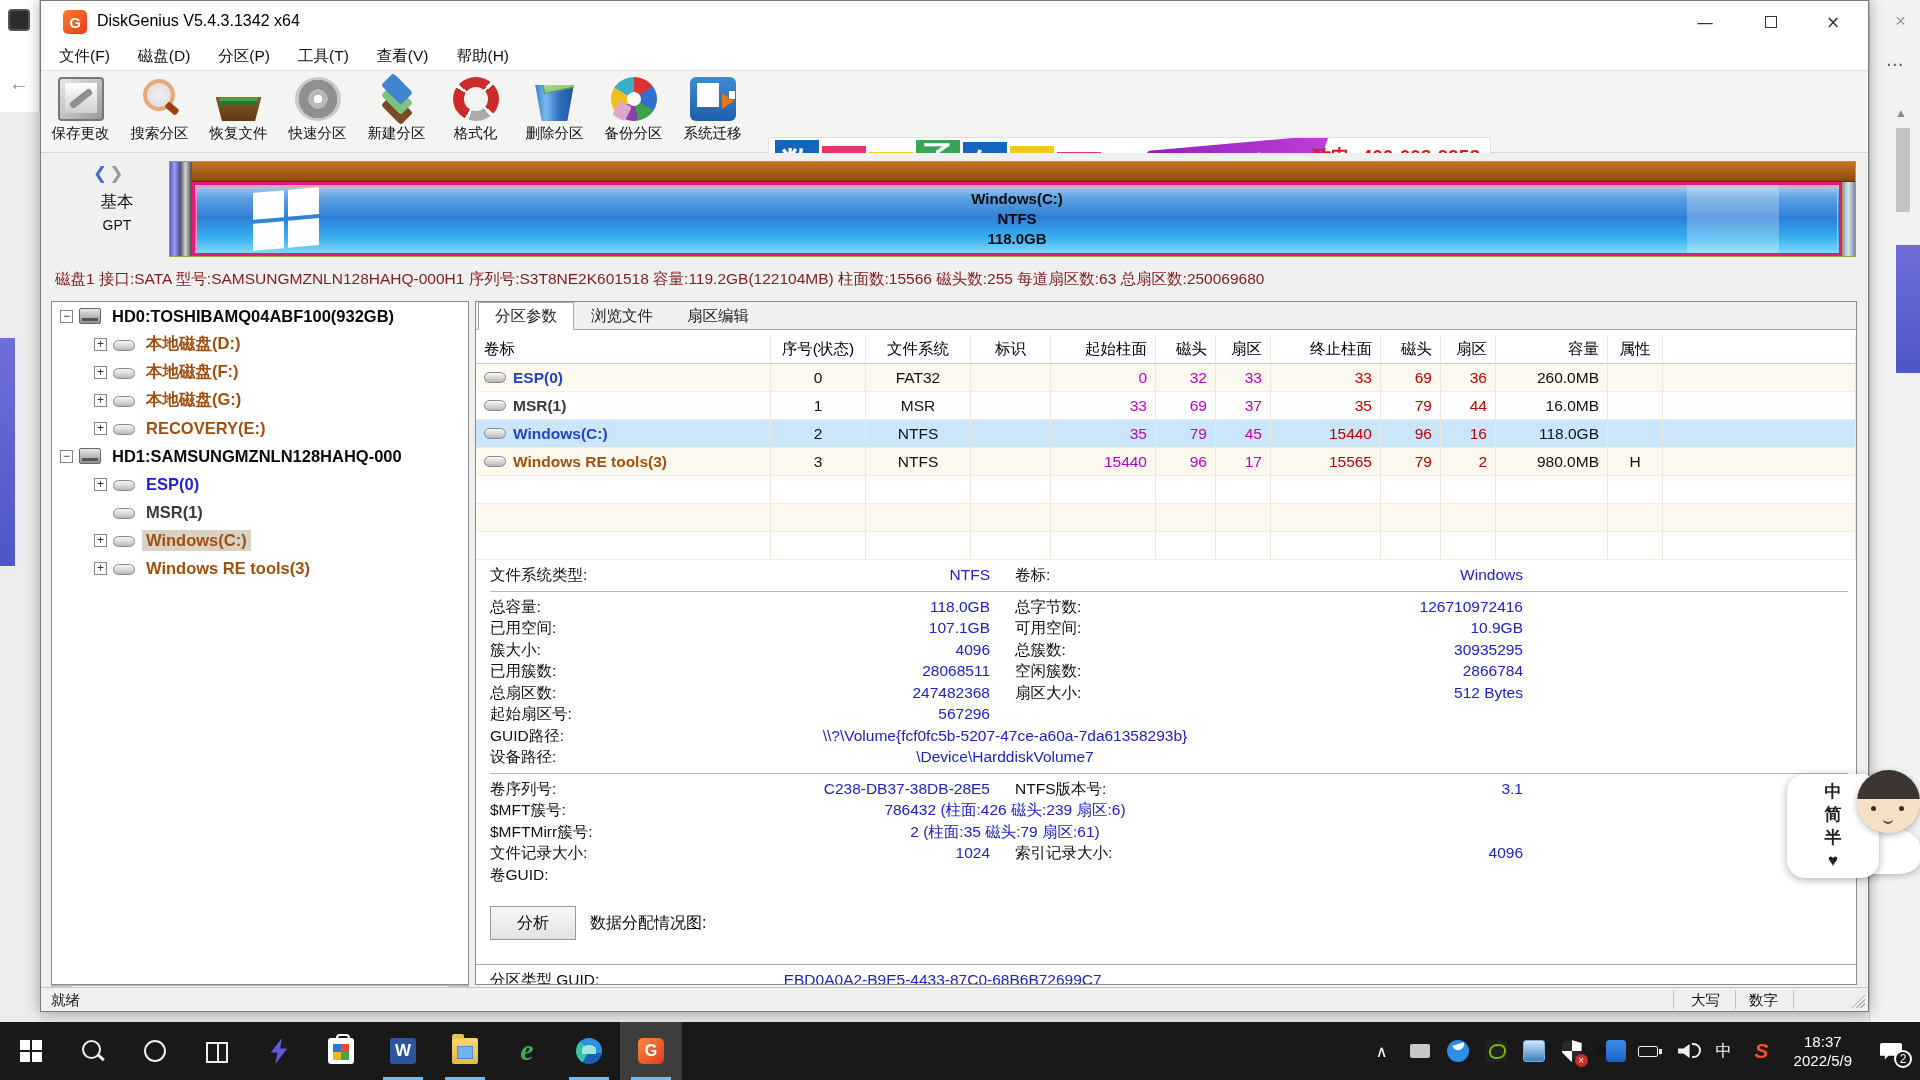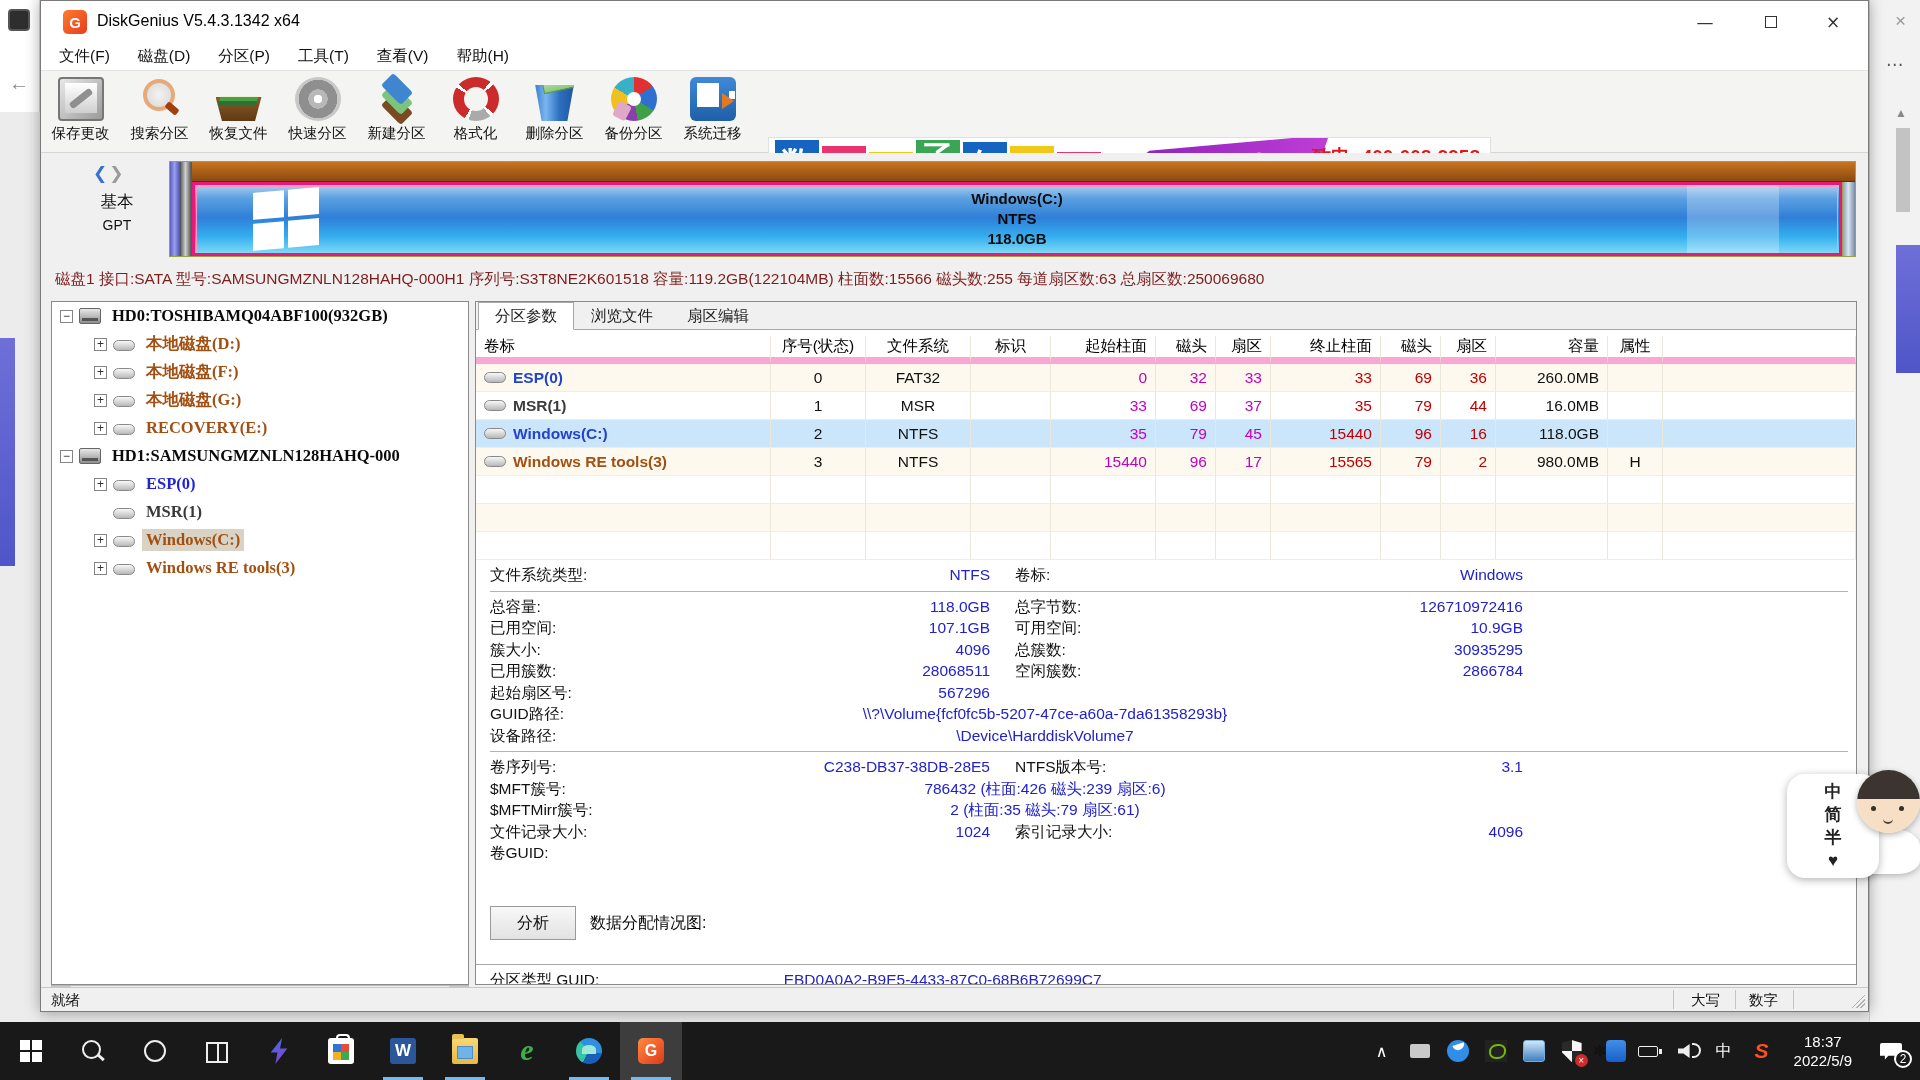--- a/index.html
+++ b/index.html
@@ -114,53 +114,53 @@
   .titem .expbox { width:13px; height:13px; border:1px solid #848484; background:#fff; font-size:12px; line-height:10px;
      text-align:center; color:#333; font-weight:normal; flex:none; margin-right:6px; }
   .titem .expbox:empty { visibility:hidden; }
   .tico { flex:none; margin-right:7px; position:relative; }
   .tico.disk { width:22px; height:16px; background:linear-gradient(180deg,#e8e8e8,#8f8f8f); border:1px solid #666; border-radius:2px; }
   .tico.disk::after { content:""; position:absolute; left:2px; bottom:2px; width:16px; height:3px; background:#555; }
   .tico.part { width:22px; height:11px; background:linear-gradient(180deg,#f8f8f8,#b8b8b8); border:1px solid #888; border-radius:45%/90%; margin-top:3px; }
   .lv0 { padding-left:8px; } .lv1 { padding-left:42px; }
   .t-black .tlabel { color:#0a0a0a; } .t-brown .tlabel { color:#a25012; }
   .t-blue .tlabel { color:#2222d8; } .t-dark .tlabel { color:#3a3a3a; }
-  .titem .tlabel { padding:1px 4px;font-family:Liberation Serif, serif; }
+  .titem .tlabel { padding:1px 4px; }
   .titem.sel .tlabel { background:#d8d3c4; }
   #tree-hscroll { position:absolute; left:10px; bottom:6px; width:418px; height:20px; background:#f0f0f0; border:1px solid #b8b8b8; }
   #tree-hscroll .arr { position:absolute; top:0; width:19px; height:18px; background:#f0f0f0; border:1px solid #c8c8c8;
      font-size:11px; color:#555; text-align:center; line-height:17px; }
   #tree-hscroll .arr.l { left:0; } #tree-hscroll .arr.r { right:0; }
   #tree-hscroll .hthumb { position:absolute; left:20px; top:1px; width:190px; height:16px; background:#dcdcdc; border:1px solid #bdbdbd; }
 
   
   #rpanel { position:absolute; left:434px; right:11px; top:300px; bottom:26px; background:#fff; border:1px solid #8a8a8a; overflow:hidden; }
   #tabs { position:absolute; left:0; top:0; right:0; height:28px; background:#f0f0f0; border-bottom:1px solid #a8a8a8; display:flex; padding-left:2px; }
   .tab { padding:0 16px; height:28px; display:flex; align-items:center; font-size:15.5px; color:#222; border:1px solid transparent; }
   .tab.active { background:#fff; border:1px solid #a8a8a8; border-bottom:1px solid #fff; font-weight:normal; }
 
   #ptable { position:absolute; left:0; top:34px; right:0; }
   .prow { display:grid; grid-template-columns:295px 95px 105px 80px 105px 60px 55px 110px 60px 55px 112px 55px 1fr; height:28px; align-items:center; }
   .pcell { height:100%; display:flex; align-items:center; border-right:1px solid #ebe7da; border-bottom:1px solid #f1ede1; padding:0 8px; font-size:15.5px; white-space:nowrap; }
-  .phead .pcell { border-bottom:7px solid #f9a8d4; color:#000; }
+  .phead .pcell { border-bottom:1px solid #f9a8d4; color:#000; }
   .pcell.c { justify-content:center; } .pcell.r { justify-content:flex-end; }
   .prow .pcell:nth-child(5), .prow .pcell:nth-child(6), .prow .pcell:nth-child(7) { color:#c000c0; }
   .prow .pcell:nth-child(8), .prow .pcell:nth-child(9), .prow .pcell:nth-child(10) { color:#c00000; }
   .phead .pcell:nth-child(n) { color:#000 !important; }
   .prow.cream { background:#fdf9ee; } .prow.white { background:#fff; } .prow.sel { background:#cbe6fb; }
   .pname { display:flex; align-items:center; gap:7px; font-weight:bold; }
   .pname .tico.part { margin:0; }
   .n-blue { color:#2244cc; } .n-dark { color:#3c3c3c; } .n-brown { color:#a25012; }
 
   
   #details { position:absolute; left:14px; right:8px; top:262px; font-size:15.5px; }
   .drow { display:grid; grid-template-columns:255px 245px 25px 250px 258px 1fr; line-height:21.5px; }
   .drow .dl { color:#101010; } .drow .dv { color:#2222cc; text-align:right; }
   .drow .dl2 { color:#101010; grid-column:4; } .drow .dv2 { color:#2222cc; text-align:right; grid-column:5; }
-  .drow.long { grid-template-columns:255px 520px 1fr;gap:40px; }
+  .drow.long { grid-template-columns:255px 520px 1fr; }
   .drow.long .dv { text-align:center; }
   .drow.hr { display:block; height:6px; border-bottom:1px solid #b4b4b4; margin-bottom:4px; }
 
   #analyze-row { position:absolute; left:14px; top:604px; display:flex; align-items:center; gap:14px; }
   #analyze-btn { width:86px; height:34px; background:linear-gradient(180deg,#f8f8f8,#e2e2e2); border:1px solid #9a9a9a; font-size:16px; display:flex; align-items:center; justify-content:center; }
   #alloc-label { font-size:16px; color:#0a0a0a; }
   #bottom-sep { position:absolute; left:0; right:0; top:662px; border-top:1px solid #a8a8a8; }
   #guid-row { position:absolute; left:14px; top:668px; font-size:15.5px; white-space:nowrap; }
   #guid-row .dl { color:#101010;margin-top:32px; } #guid-row .dv { color:#2222cc; margin-left:180px; }
 
@@ -637,20 +637,27 @@
         </div>
 
         <div class="drow">
           <span class="dl">已用簇数:</span>
           <span class="dv">28068511</span>
           <span></span>
           <span class="dl2">空闲簇数:</span>
           <span class="dv2">2866784</span>
         </div>
 
+        <div class="drow">
+          <span class="dl">总扇区数:</span>
+          <span class="dv">247482368</span>
+          <span></span>
+          <span class="dl2">扇区大小:</span>
+          <span class="dv2">512 Bytes</span>
+        </div>
 
         <div class="drow">
           <span class="dl">起始扇区号:</span>
           <span class="dv">567296</span>
           <span></span>
           <span class="dl2"></span>
           <span class="dv2"></span>
         </div>
 
         <div class="drow long">

